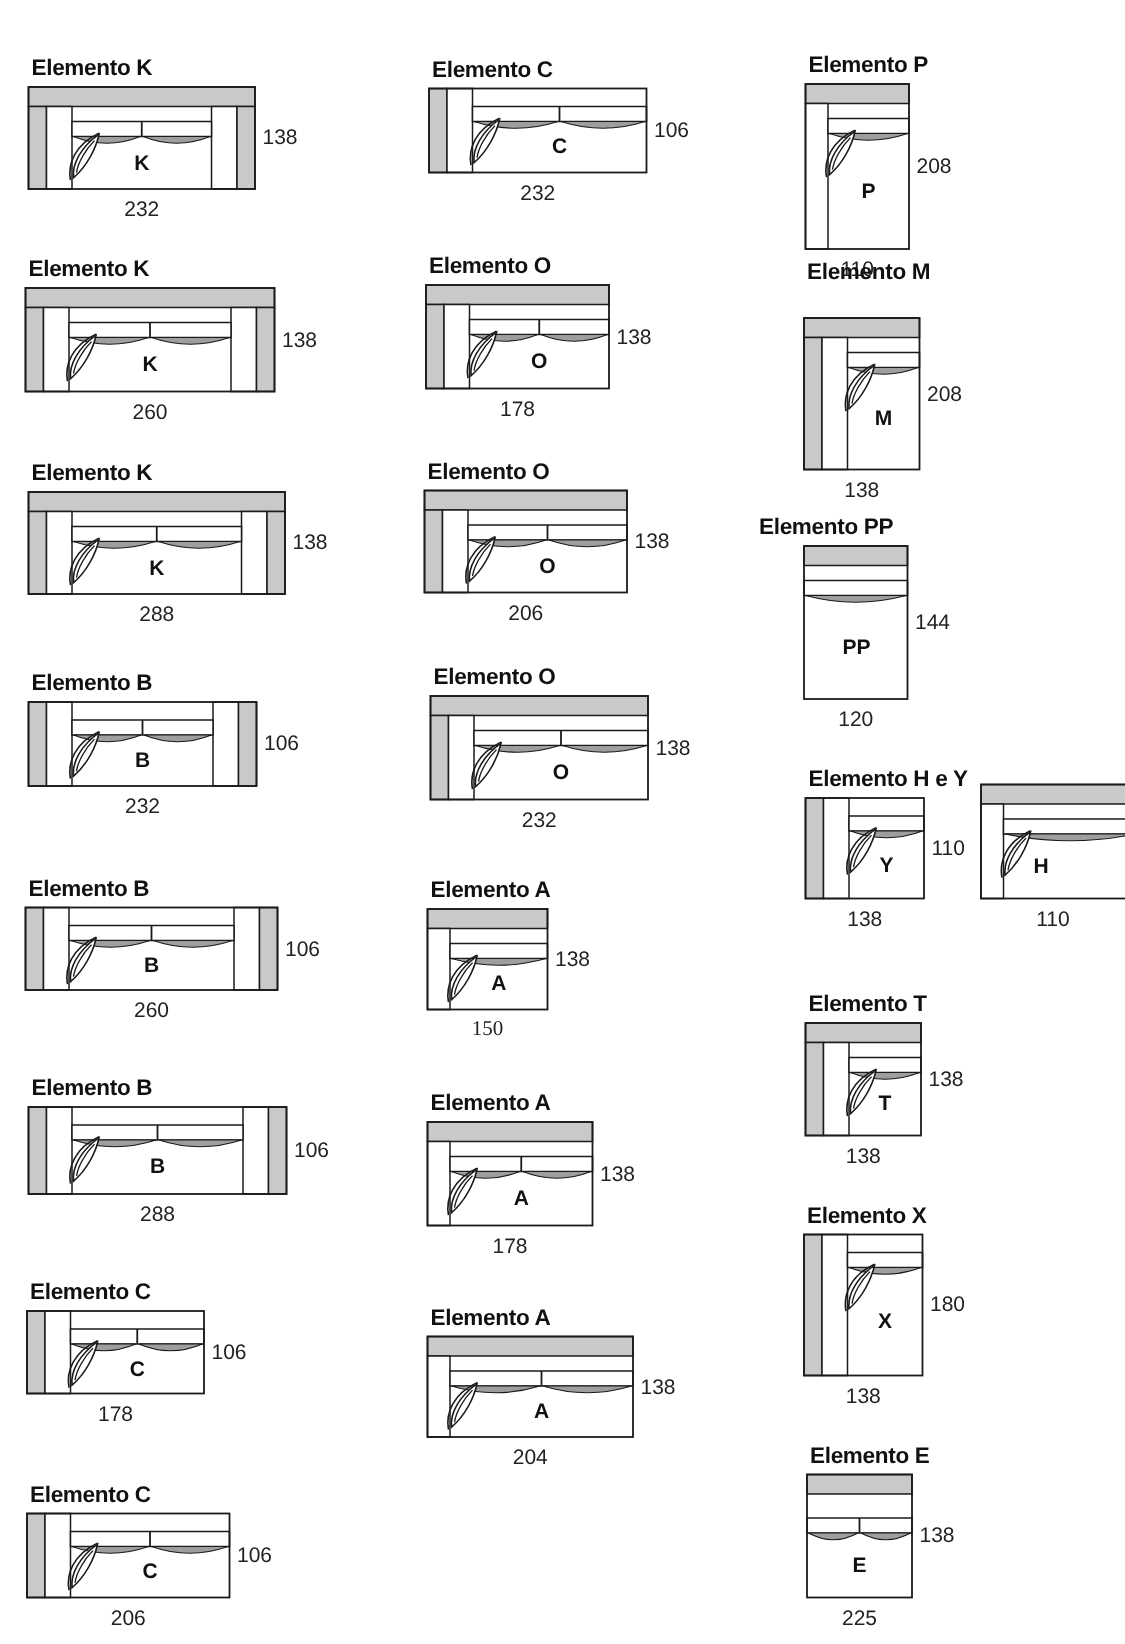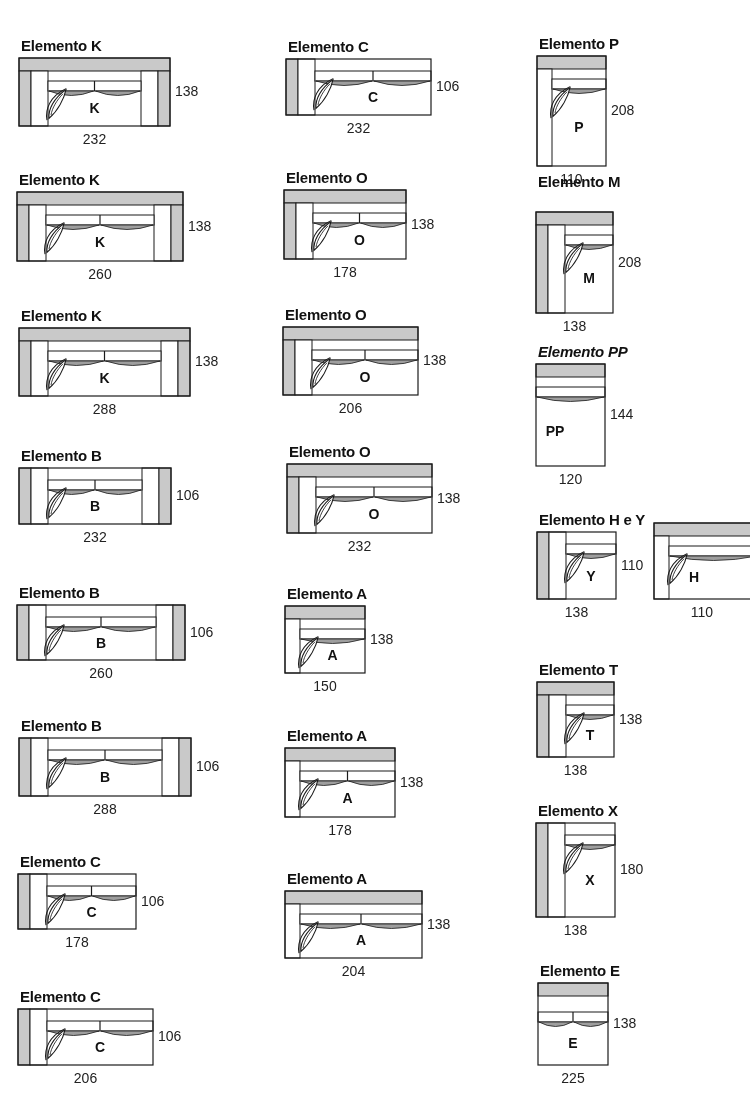--- a/index.html
+++ b/index.html
@@ -269,21 +269,21 @@
       <path d="M 16 33 Q 47.5 42 79 33 Z" fill="#9e9e9e" stroke="#1b1b1b" stroke-width="0.8"></path>
       <g transform="translate(12 29) scale(1 0.85)">
         <path d="M4,37 C3,26 9,13 21,3 C19,14 13,28 4,37 Z" fill="#fff" stroke="#1b1b1b" stroke-width="1.1"></path>
         <path d="M2,39 C0,26 5,11 21,2" stroke="#1b1b1b" stroke-width="1.1" fill="none"></path>
         <path d="M6,33 C7,25 12,15 18,8" stroke="#1b1b1b" stroke-width="0.9" fill="none"></path>
       </g>
       <rect x="0" y="0" width="80" height="67" fill="none" stroke="#1b1b1b" stroke-width="1.2"></rect>
     </svg>
   <div class="elem-title" style="left: 287px; top: 586px;">Elemento A</div>
   <div class="elem-letter" style="left: 317.5px; top: 647px;">A</div>
-  <div class="elem-wlabel" style="left: 285px; width: 80px; top: 679px;">150</div>
+  <div class="elem-wlabel" style="left: 285px; width: 80px; top: 679px; font-family: Liberation Serif, serif;">150</div>
   <div class="elem-hlabel" style="left: 370px; top: 632px;">138</div>
 <svg class="elem-diagram" viewBox="-1 -1 112 71" style="left: 284px; top: 747px; width: 112px; height: 71px;">
       <rect x="0" y="0" width="110" height="13" fill="#c9c9c9" stroke="#1b1b1b" stroke-width="1"></rect>
       <rect x="0" y="13" width="15" height="56" fill="#fff" stroke="#1b1b1b" stroke-width="1"></rect>
       <rect x="15" y="23" width="95" height="10" fill="#fff" stroke="#1b1b1b" stroke-width="1"></rect>
       <line x1="62.5" y1="23" x2="62.5" y2="33" stroke="#1b1b1b" stroke-width="1.2"></line>
       <path d="M 16 33 Q 38.75 42 61.5 33 Z" fill="#9e9e9e" stroke="#1b1b1b" stroke-width="0.8"></path>
       <path d="M 63.5 33 Q 86.25 42 109 33 Z" fill="#9e9e9e" stroke="#1b1b1b" stroke-width="0.8"></path>
       <g transform="translate(12 29) scale(1 0.85)">
         <path d="M4,37 C3,26 9,13 21,3 C19,14 13,28 4,37 Z" fill="#fff" stroke="#1b1b1b" stroke-width="1.1"></path>
@@ -346,22 +346,22 @@
   <div class="elem-title" style="left: 538px; top: 174px;">Elemento M</div>
   <div class="elem-letter" style="left: 574px; top: 270px;">M</div>
   <div class="elem-wlabel" style="left: 536px; width: 77px; top: 319px;">138</div>
   <div class="elem-hlabel" style="left: 618px; top: 255px;">208</div>
 <svg class="elem-diagram" viewBox="-1 -1 71 104" style="left: 535px; top: 363px; width: 71px; height: 104px;">
       <rect x="0" y="0" width="69" height="13" fill="#c9c9c9" stroke="#1b1b1b" stroke-width="1"></rect>
       <rect x="0" y="23" width="69" height="10" fill="#fff" stroke="#1b1b1b" stroke-width="1"></rect>
       <path d="M 1 33 Q 34.5 42 68 33 Z" fill="#9e9e9e" stroke="#1b1b1b" stroke-width="0.8"></path>
       <rect x="0" y="0" width="69" height="102" fill="none" stroke="#1b1b1b" stroke-width="1.2"></rect>
     </svg>
-  <div class="elem-title" style="left: 538px; top: 344px; font-style: italic;">Elemento PP</div>
-  <div class="elem-letter" style="left: 540px; top: 423px;">PP</div>
+  <div class="elem-title" style="left: 506px; top: 344px;">Elemento PP</div>
+  <div class="elem-letter" style="left: 556px; top: 423px;">PP</div>
   <div class="elem-wlabel" style="left: 536px; width: 69px; top: 472px;">120</div>
   <div class="elem-hlabel" style="left: 610px; top: 407px;">144</div>
 <svg class="elem-diagram" viewBox="-1 -1 81 69" style="left: 536px; top: 531px; width: 81px; height: 69px;">
       <rect x="0" y="0" width="12" height="67" fill="#c9c9c9" stroke="#1b1b1b" stroke-width="1"></rect>
       <rect x="12" y="0" width="17" height="67" fill="#fff" stroke="#1b1b1b" stroke-width="1"></rect>
       <rect x="29" y="12" width="50" height="10" fill="#fff" stroke="#1b1b1b" stroke-width="1"></rect>
       <path d="M 30 22 Q 54 31 78 22 Z" fill="#9e9e9e" stroke="#1b1b1b" stroke-width="0.8"></path>
       <g transform="translate(26 18) scale(1 0.85)">
         <path d="M4,37 C3,26 9,13 21,3 C19,14 13,28 4,37 Z" fill="#fff" stroke="#1b1b1b" stroke-width="1.1"></path>
         <path d="M2,39 C0,26 5,11 21,2" stroke="#1b1b1b" stroke-width="1.1" fill="none"></path>

